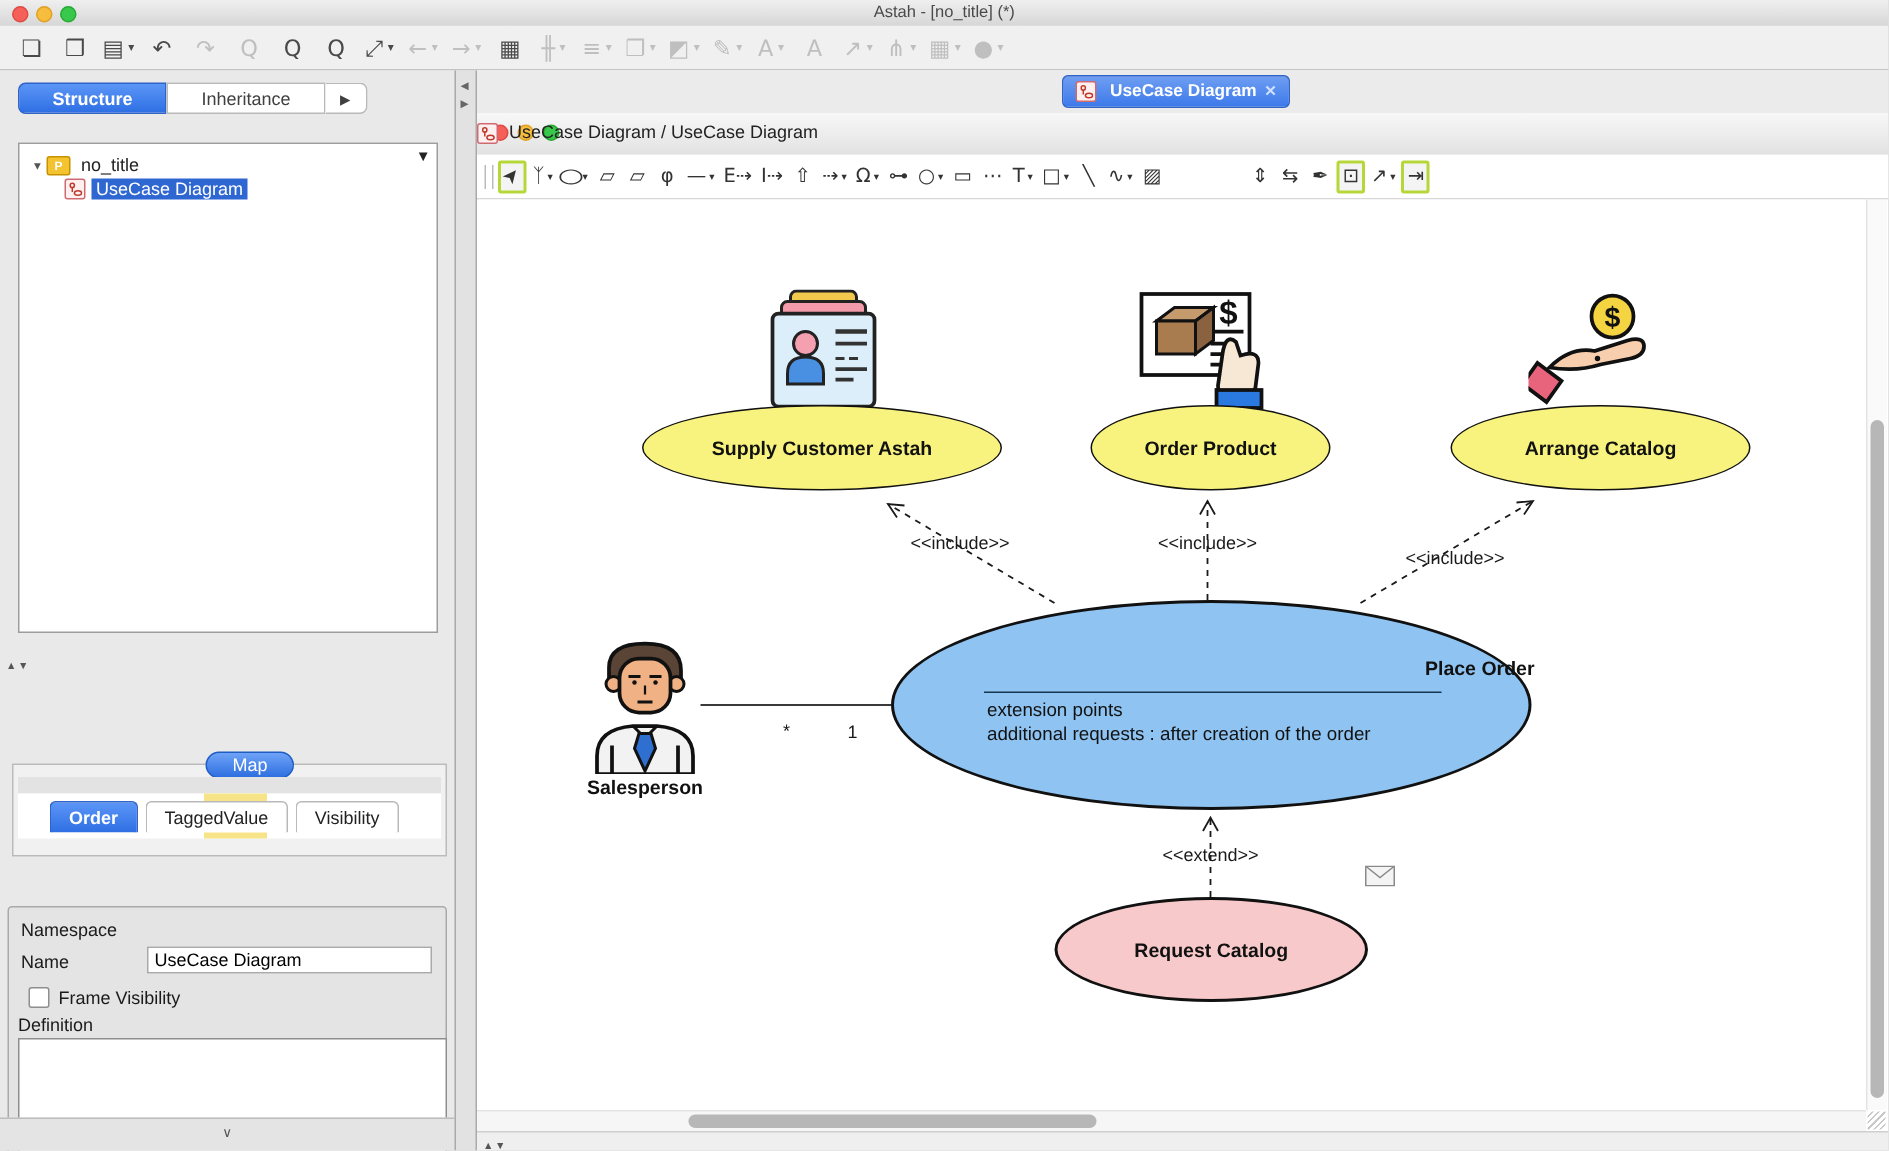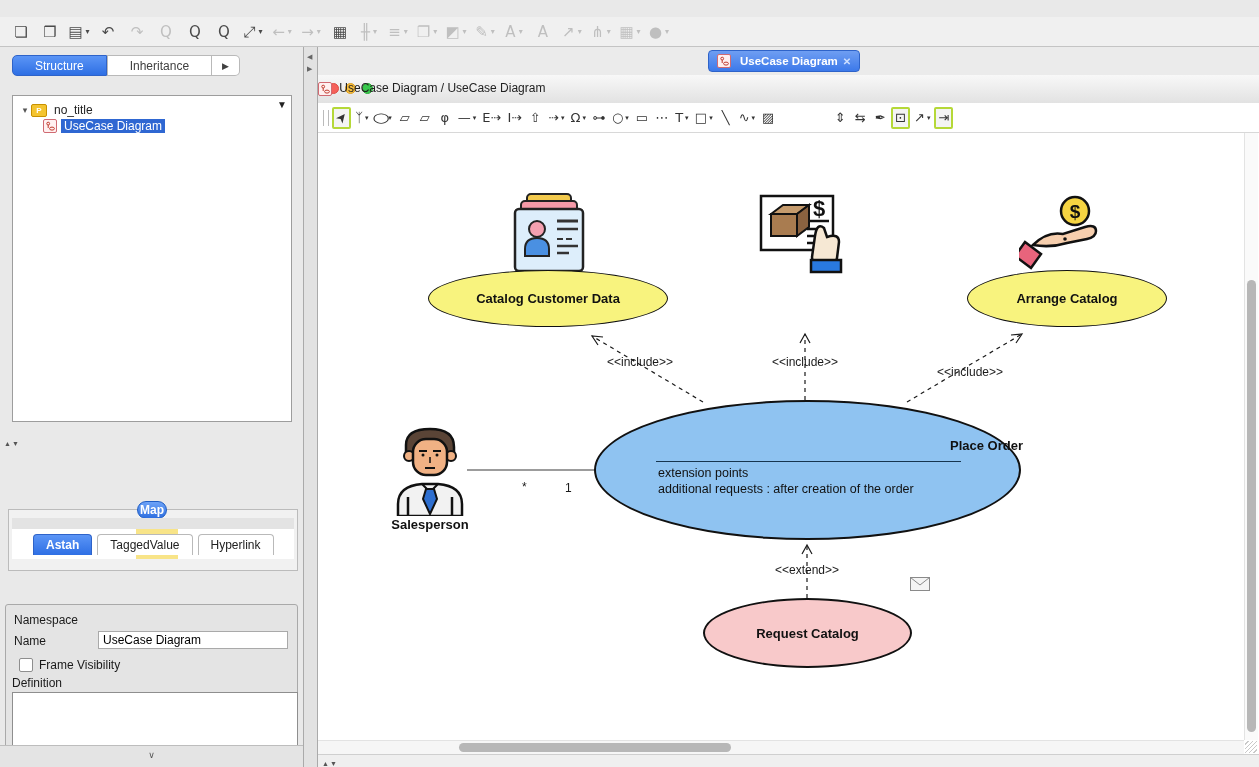--- a/index.html
+++ b/index.html
@@ -20,38 +20,38 @@
   .tb-item{display:inline-flex;align-items:center;justify-content:center;min-width:22px;height:24px;
     font-family:"DejaVu Sans",sans-serif;font-size:15px;color:#4a4a4a;cursor:default;padding:0 2px;}
   .tb-item.disabled{color:#bfbfbf;}
   .tb-item.caret::after{content:"▾";font-size:8px;margin-left:3px;color:inherit;}
   
   #left-panel{position:absolute;left:0;top:47px;width:303px;height:720px;background:#e9e9e9;}
   .seg-tabs{position:absolute;left:12px;top:8px;height:21px;display:flex;}
   .seg{height:21px;line-height:21px;padding:0 22px;background:#fff;border:1px solid #b9b9b9;
     font-size:12px;color:#404040;box-sizing:border-box;}
   .seg.first{border-radius:5px 0 0 5px;}
-  .seg.active{background:linear-gradient(#5b95f6,#2e6fe4);color:#fff;border-color:#2e63c9;font-weight:normal;}
+  .seg.active{background:linear-gradient(#5b95f6,#2e6fe4);color:#fff;border-color:#2e63c9;font-weight:bold;}
   .seg.arrow{border-radius:0 5px 5px 0;padding:0 10px;font-size:9px;line-height:20px;border-left:none;}
   #tree-box{position:absolute;left:12px;top:48px;width:278px;height:325px;background:#fff;border:1px solid #9d9d9d;}
   #tree-dropdown{position:absolute;right:4px;top:3px;font-size:10px;color:#222;}
   .tree-row{display:flex;align-items:center;height:16px;white-space:nowrap;}
   .tw{width:12px;text-align:center;font-size:9px;color:#555;}
   .pkg-icon{width:14px;height:11px;background:#f4c430;border:1px solid #c89100;border-radius:2px;
     font-size:8px;font-weight:bold;color:#fff;text-align:center;line-height:11px;margin-right:4px;}
   .ucd-icon{width:12px;height:12px;background:#fff0f0;border:1px solid #d06a72;border-radius:2px;
     margin-right:4px;display:inline-flex;align-items:center;justify-content:center;}
   .ucd-icon svg{display:block;}
   .tree-label{font-size:12px;padding:0 3px;}
   .tree-label.selected{background:#2f67d2;color:#fff;}
   
   .mini-arrows{font-size:7px;color:#555;letter-spacing:1px;}
   
-  #map-button{position:absolute;left:128px;top:-9px;padding:1px 2px;background:linear-gradient(#6ea3f7,#2e6fe0);
-    border:1px solid #1f5dc4;border-radius:9px;color:#fff;font-weight:bold;font-size:12px;}
+  #map-button{position:absolute;left:128px;top:-9px;padding:1px 17px;background:linear-gradient(#6ea3f7,#2e6fe0);
+    border:1px solid #1f5dc4;border-radius:9px;color:#fff;font-weight:normal;font-size:12px;}
   #map-panel{position:absolute;left:8px;top:462px;width:288px;height:60px;background:#f1f1f1;border:1px solid #bbb;}
   #map-band{position:absolute;left:3px;top:8px;right:3px;height:11px;background:#e3e3e3;}
   #map-white{position:absolute;left:3px;top:19px;right:3px;height:30px;background:#fff;}
   #map-viewport{position:absolute;left:124px;top:0;width:42px;height:30px;background:#f8e488;}
   
   .ptab{height:20px;line-height:20px;padding:0 12px;background:#fff;border:1px solid #b9b9b9;border-bottom:none;
     border-radius:4px 4px 0 0;font-size:12px;margin-right:5px;}
   .ptab.active{background:linear-gradient(#5b95f6,#2e6fe4);color:#fff;font-weight:bold;border-color:#2e63c9;}
   #prop-panel{position:absolute;left:5px;top:557px;width:293px;height:188px;background:#e4e4e4;
     border:1px solid #a9a9a9;border-radius:3px;box-sizing:border-box;}
@@ -104,20 +104,26 @@
   #hscroll .thumb{position:absolute;left:141px;top:2px;width:272px;height:9px;background:#b7b7b7;border-radius:5px;}
   #bottom-strip{position:absolute;left:0;top:707px;width:941px;height:13px;background:#efefef;border-top:1px solid #cfcfcf;}
   #grip{position:absolute;right:2px;top:694px;width:12px;height:12px;
     background:repeating-linear-gradient(135deg,#fff 0 2px,#c9c9c9 2px 3px);}
 </style>
 </head>
 <body>
 
 <div id="app" data-name="astah-window">
 
+  <div id="titlebar" data-name="titlebar">
+    <span class="tl red" style="left:8px" data-name="close-window-button"></span>
+    <span class="tl yel" style="left:24px" data-name="minimize-window-button"></span>
+    <span class="tl grn" style="left:40px" data-name="zoom-window-button"></span>
+    <div id="win-title" data-name="window-title">Astah - [no_title] (*)</div>
+  </div>
 
   <div id="main-toolbar" data-name="main-toolbar">
 
   <span class="tb-item" data-name="new-file-icon">
         <span class="g">❏</span>
       </span>
       <span class="tb-item" data-name="open-file-icon">
         <span class="g">❒</span>
       </span>
       <span class="tb-item caret" data-name="save-icon">
@@ -219,23 +225,23 @@
 
     <div id="map-panel" data-name="map-panel">
       <div id="map-button" data-name="map-button">Map</div>
       <div id="map-band" data-name="map-band"></div>
       <div id="map-white" data-name="map-area">
         <div id="map-viewport" data-name="map-viewport"></div>
       </div>
     </div>
 
     <div class="abs" style="left:33px;top:487px;display:flex;" data-name="property-tabs">
-      <span class="ptab active" data-name="tab-base">Astah</span>
+      <span class="ptab active" data-name="tab-base">Order</span>
       <span class="ptab" data-name="tab-taggedvalue">TaggedValue</span>
-      <span class="ptab" data-name="tab-hyperlink">Hyperlink</span>
+      <span class="ptab" data-name="tab-hyperlink">Visibility</span>
     </div>
 
     <div id="prop-panel" data-name="property-panel">
       <span class="prop-label" style="left:8px;top:8px" data-name="namespace-label">Namespace</span>
       <span class="prop-label" style="left:8px;top:29px" data-name="name-label">Name</span>
       <input id="name-input" data-name="name-input" value="UseCase Diagram" style="">
       <span id="frame-cb" data-name="frame-visibility-checkbox"></span>
       <span class="prop-label" style="left:33px;top:53px" data-name="frame-visibility-label">Frame Visibility</span>
       <span class="prop-label" style="left:6px;top:71px" data-name="definition-label">Definition</span>
       <textarea id="def-area" data-name="definition-textarea" style=""></textarea>
@@ -418,21 +424,24 @@
 
       <svg class="abs" style="left:700px;top:62px" width="98" height="76" viewBox="0 0 98 76" data-name="payment-hand-icon">
         <circle cx="56" cy="16" r="14" fill="#f5d442" stroke="#111" stroke-width="2.5"></circle>
         <text x="56" y="23" font-family="Liberation Sans,sans-serif" font-size="19" font-weight="bold" fill="#111" text-anchor="middle" data-name="dollar-glyph">$</text>
         <path d="M14,50 q14,-14 30,-11 l22,-7 q11,-3 11,4 q0,6 -9,8 l-20,4 q-16,5 -34,2 z" fill="#f7cfae" stroke="#111" stroke-width="2.5"></path>
         <circle cx="46" cy="44" r="1.8" fill="#111"></circle>
         <path d="M6,47 l16,12 -10,14 -16,-12 z" fill="#e8647c" stroke="#111" stroke-width="2.5"></path>
       </svg>
 
       <div class="uc yellow" style="left:109px;top:137px;width:240px;height:57px;" data-name="usecase-supply-customer-data">
-        <span data-name="usecase-label">Catalog Customer Data</span>
+        <span data-name="usecase-label">Supply Customer Astah</span>
+      </div>
+      <div class="uc yellow" style="left:408px;top:137px;width:160px;height:57px;" data-name="usecase-order-product">
+        <span data-name="usecase-label">Order Product</span>
       </div>
       <div class="uc yellow" style="left:648px;top:137px;width:200px;height:57px;" data-name="usecase-arrange-payment">
         <span data-name="usecase-label">Arrange Catalog</span>
       </div>
 
       <div class="stereo" style="left:266px;top:222px" data-name="include-stereotype-label">&lt;&lt;include&gt;&gt;</div>
       <div class="stereo" style="left:431px;top:222px" data-name="include-stereotype-label">&lt;&lt;include&gt;&gt;</div>
       <div class="stereo" style="left:596px;top:232px" data-name="include-stereotype-label">&lt;&lt;include&gt;&gt;</div>
       <div class="stereo" style="left:433px;top:430px" data-name="extend-stereotype-label">&lt;&lt;extend&gt;&gt;</div>
 

